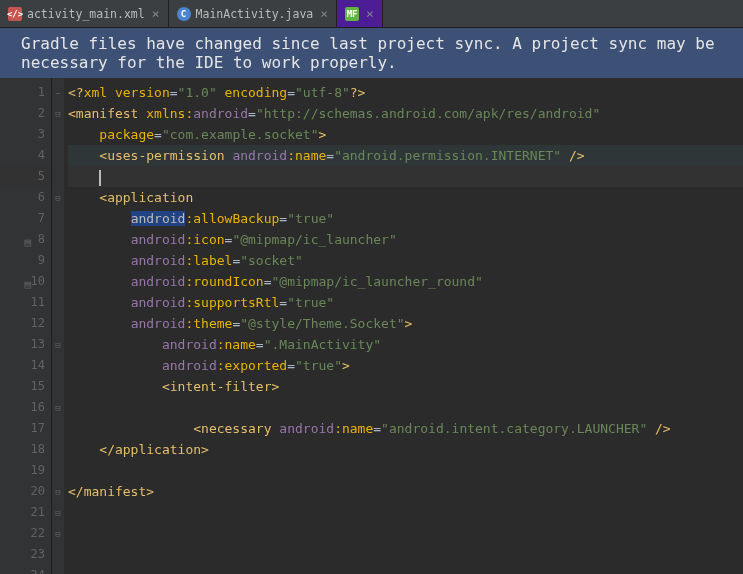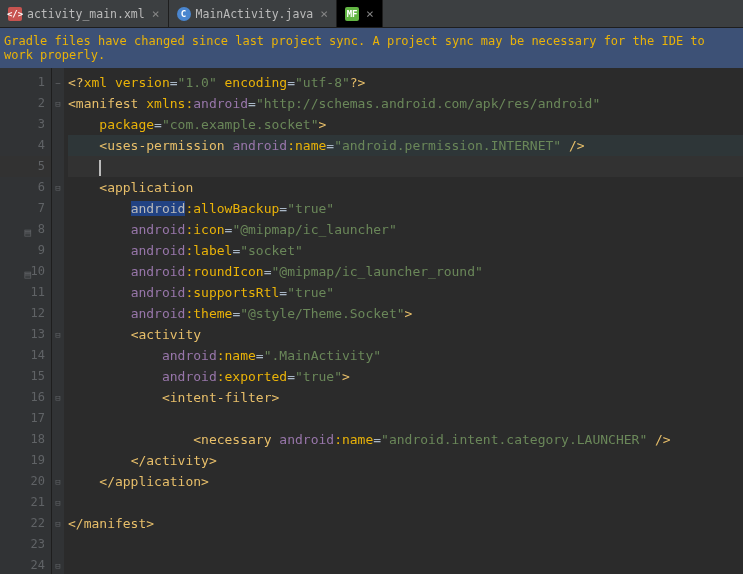--- a/index.html
+++ b/index.html
@@ -1,25 +1,25 @@
 <!DOCTYPE html>
 <html><head>
 <meta charset="utf-8">
 <style>
 *{margin:0;padding:0;box-sizing:border-box}
 body{background:#2b2b2b;font-family:Consolas,Monaco,monospace;font-size:13px;color:#a9b7c6;width:743px;height:574px;overflow:hidden}
 .tabs{display:flex;background:#3c3f41;height:28px;border-bottom:1px solid #1e1e1e}
 .tab{display:flex;align-items:center;padding:0 8px;gap:5px;border-right:1px solid #1e1e1e;cursor:pointer;font-size:11.5px;color:#bbb}
-.tab.active{background:#000000;color:#fff}
+.tab.active{background:#4c1d95;color:#fff}
 .tab-icon{width:14px;height:14px;display:flex;align-items:center;justify-content:center;font-size:9px;font-weight:bold;border-radius:2px}
 .icon-xml{background:#c75450;color:#fff}
 .icon-java{background:#4a86cf;color:#fff;border-radius:50%}
 .icon-mf{background:#62b543;color:#fff}
 .tab-close{color:#888;font-size:13px;margin-left:2px}
-.notif{background:#3d5176;color:#eab308;padding:6px 4px;font-size:12px}
+.notif{background:#3d5176;color:#e5e5e5;padding:6px 21px;font-size:16px}
 .editor{display:flex;height:calc(100% - 55px)}
 .gutter{width:52px;background:#313335;border-right:1px solid #1e1e1e;text-align:right;padding-top:4px}
 .gln{height:21px;line-height:21px;padding-right:6px;color:#606366;font-size:12px;position:relative}
 .gln.cur{background:#323232}
 .gic{position:absolute;right:20px;top:3px;color:#606366;font-size:11px}
 .fold{width:12px;background:#313335;padding-top:4px}
 .fld{height:21px;display:flex;align-items:center;justify-content:center;color:#606366;font-size:9px}
 .code{flex:1;padding-top:4px;padding-left:4px}
 .ln{height:21px;line-height:21px;white-space:pre}
 .ln.cur{background:#323232}
@@ -113,24 +113,22 @@
     <div class="ln">    <span class="t-attr">package</span><span class="t-punc">=</span><span class="t-str">"com.example.socket"</span><span class="t-tag">&gt;</span></div>
     <div class="ln hl">    <span class="t-tag">&lt;</span><span class="t-tag">uses-permission </span><span class="t-attr2">android</span><span class="t-attr">:name</span><span class="t-punc">=</span><span class="t-str">"android.permission.INTERNET"</span><span class="t-tag"> /&gt;</span></div>
     <div class="ln cur">    <span class="cursor"></span></div>
     <div class="ln">    <span class="t-tag">&lt;</span><span class="t-tag">application</span></div>
     <div class="ln">        <span class="hl-attr">android</span><span class="t-attr">:allowBackup</span><span class="t-punc">=</span><span class="t-str">"true"</span></div>
     <div class="ln">        <span class="t-attr2">android</span><span class="t-attr">:icon</span><span class="t-punc">=</span><span class="t-str">"@mipmap/ic_launcher"</span></div>
     <div class="ln">        <span class="t-attr2">android</span><span class="t-attr">:label</span><span class="t-punc">=</span><span class="t-str">"socket"</span></div>
     <div class="ln">        <span class="t-attr2">android</span><span class="t-attr">:roundIcon</span><span class="t-punc">=</span><span class="t-str">"@mipmap/ic_launcher_round"</span></div>
     <div class="ln">        <span class="t-attr2">android</span><span class="t-attr">:supportsRtl</span><span class="t-punc">=</span><span class="t-str">"true"</span></div>
     <div class="ln">        <span class="t-attr2">android</span><span class="t-attr">:theme</span><span class="t-punc">=</span><span class="t-str">"@style/Theme.Socket"</span><span class="t-tag">&gt;</span></div>
-    <div class="ln">        <span class="t-tag">&lt;</span><span class="t-tag">activity</span></div>
     <div class="ln">            <span class="t-attr2">android</span><span class="t-attr">:name</span><span class="t-punc">=</span><span class="t-str">".MainActivity"</span></div>
     <div class="ln">            <span class="t-attr2">android</span><span class="t-attr">:exported</span><span class="t-punc">=</span><span class="t-str">"true"</span><span class="t-tag">&gt;</span></div>
     <div class="ln">            <span class="t-tag">&lt;</span><span class="t-tag">intent-filter</span><span class="t-tag">&gt;</span></div>
     <div class="ln"></div>
     <div class="ln">                <span class="t-tag">&lt;</span><span class="t-tag">necessary </span><span class="t-attr2">android</span><span class="t-attr">:name</span><span class="t-punc">=</span><span class="t-str">"android.intent.category.LAUNCHER"</span><span class="t-tag"> /&gt;</span></div>
-    <div class="ln">        <span class="t-tag">&lt;/</span><span class="t-tag">activity</span><span class="t-tag">&gt;</span></div>
     <div class="ln">    <span class="t-tag">&lt;/</span><span class="t-tag">application</span><span class="t-tag">&gt;</span></div>
     <div class="ln"></div>
     <div class="ln"><span class="t-tag">&lt;/</span><span class="t-tag">manifest</span><span class="t-tag">&gt;</span></div>
   </div>
 </div>
 
 </body></html>

